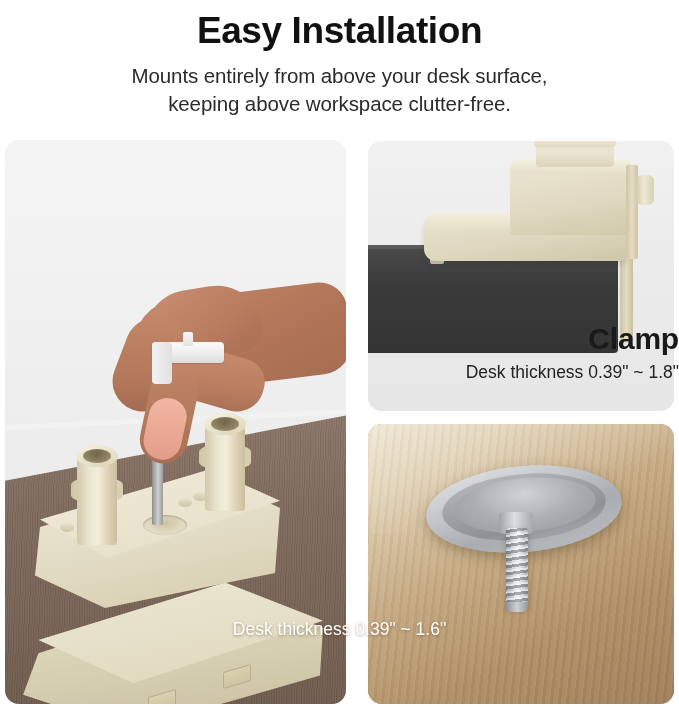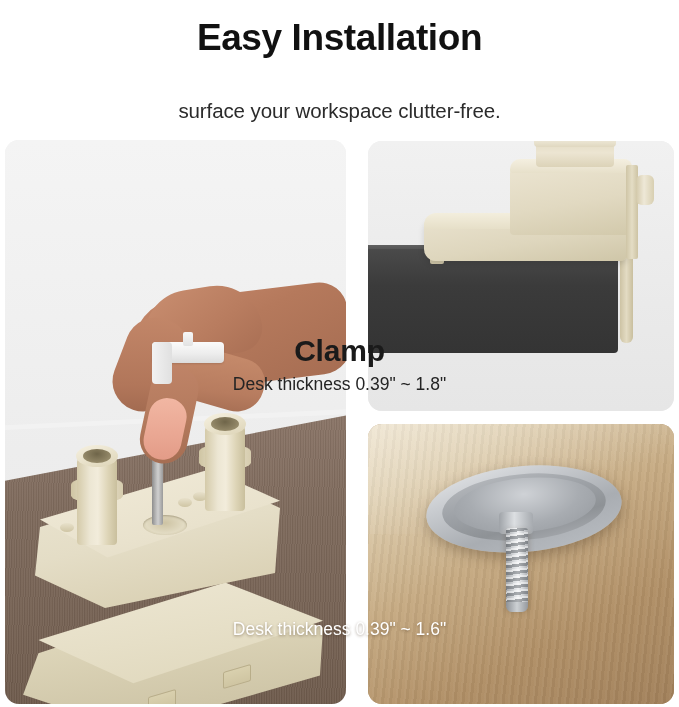--- a/index.html
+++ b/index.html
@@ -17,21 +17,21 @@
 
   
   .header {
     position: absolute;
     left: 0; top: 0;
     width: 679px;
     text-align: center;
   }
   .title {
     margin: 0;
-    padding-top: 17px;
+    padding-top: 10px;
     font-size: 37px;
     font-weight: 700;
     letter-spacing: -0.4px;
     color: #111111;
     line-height: 1.12;
   }
   .subtitle {
     margin: 0;
     padding-top: 11px;
     font-size: 20.5px;
@@ -439,36 +439,36 @@
     margin: 0;
     font-weight: 700;
     letter-spacing: -0.2px;
     line-height: 1.1;
   }
   .cap-sub {
     margin: 0;
     font-weight: 400;
     line-height: 1.2;
   }
-  .cap-clamp   { top: 334px; }
+  .cap-clamp   { top: 322px; text-align: right; }
   .cap-clamp .cap-heading { font-size: 30px; color: #1a1a1a; }
   .cap-clamp .cap-sub     { font-size: 17.5px; color: #242424; padding-top: 7px; }
 
   .cap-grommet { top: 612px; }
   .cap-grommet .cap-heading { font-size: 30px; color: #ffffff; text-shadow: 0 1px 3px rgba(60,40,20,0.45); }
   .cap-grommet .cap-sub     { font-size: 17.5px; color: #ffffff; padding-top: 7px; text-shadow: 0 1px 3px rgba(60,40,20,0.45); }
 </style>
 </head>
 <body>
 
 <div class="header">
   <h1 class="title">Easy Installation</h1>
   <p class="subtitle">
-    <br>
-    <span>surface your workspace clutter-free.</span>
+    <span>Mounts entirely from above your desk surface,</span><br>
+    <span>keeping above workspace clutter-free.</span>
   </p>
 </div>
 
 <div class="panel panel-top-mounted">
   <div class="scene">
     <div class="tm-bg"></div>
     <div class="tm-desk"></div>
     <div class="tm-desk-edge"></div>
 
     <div class="tm-plate"></div>

